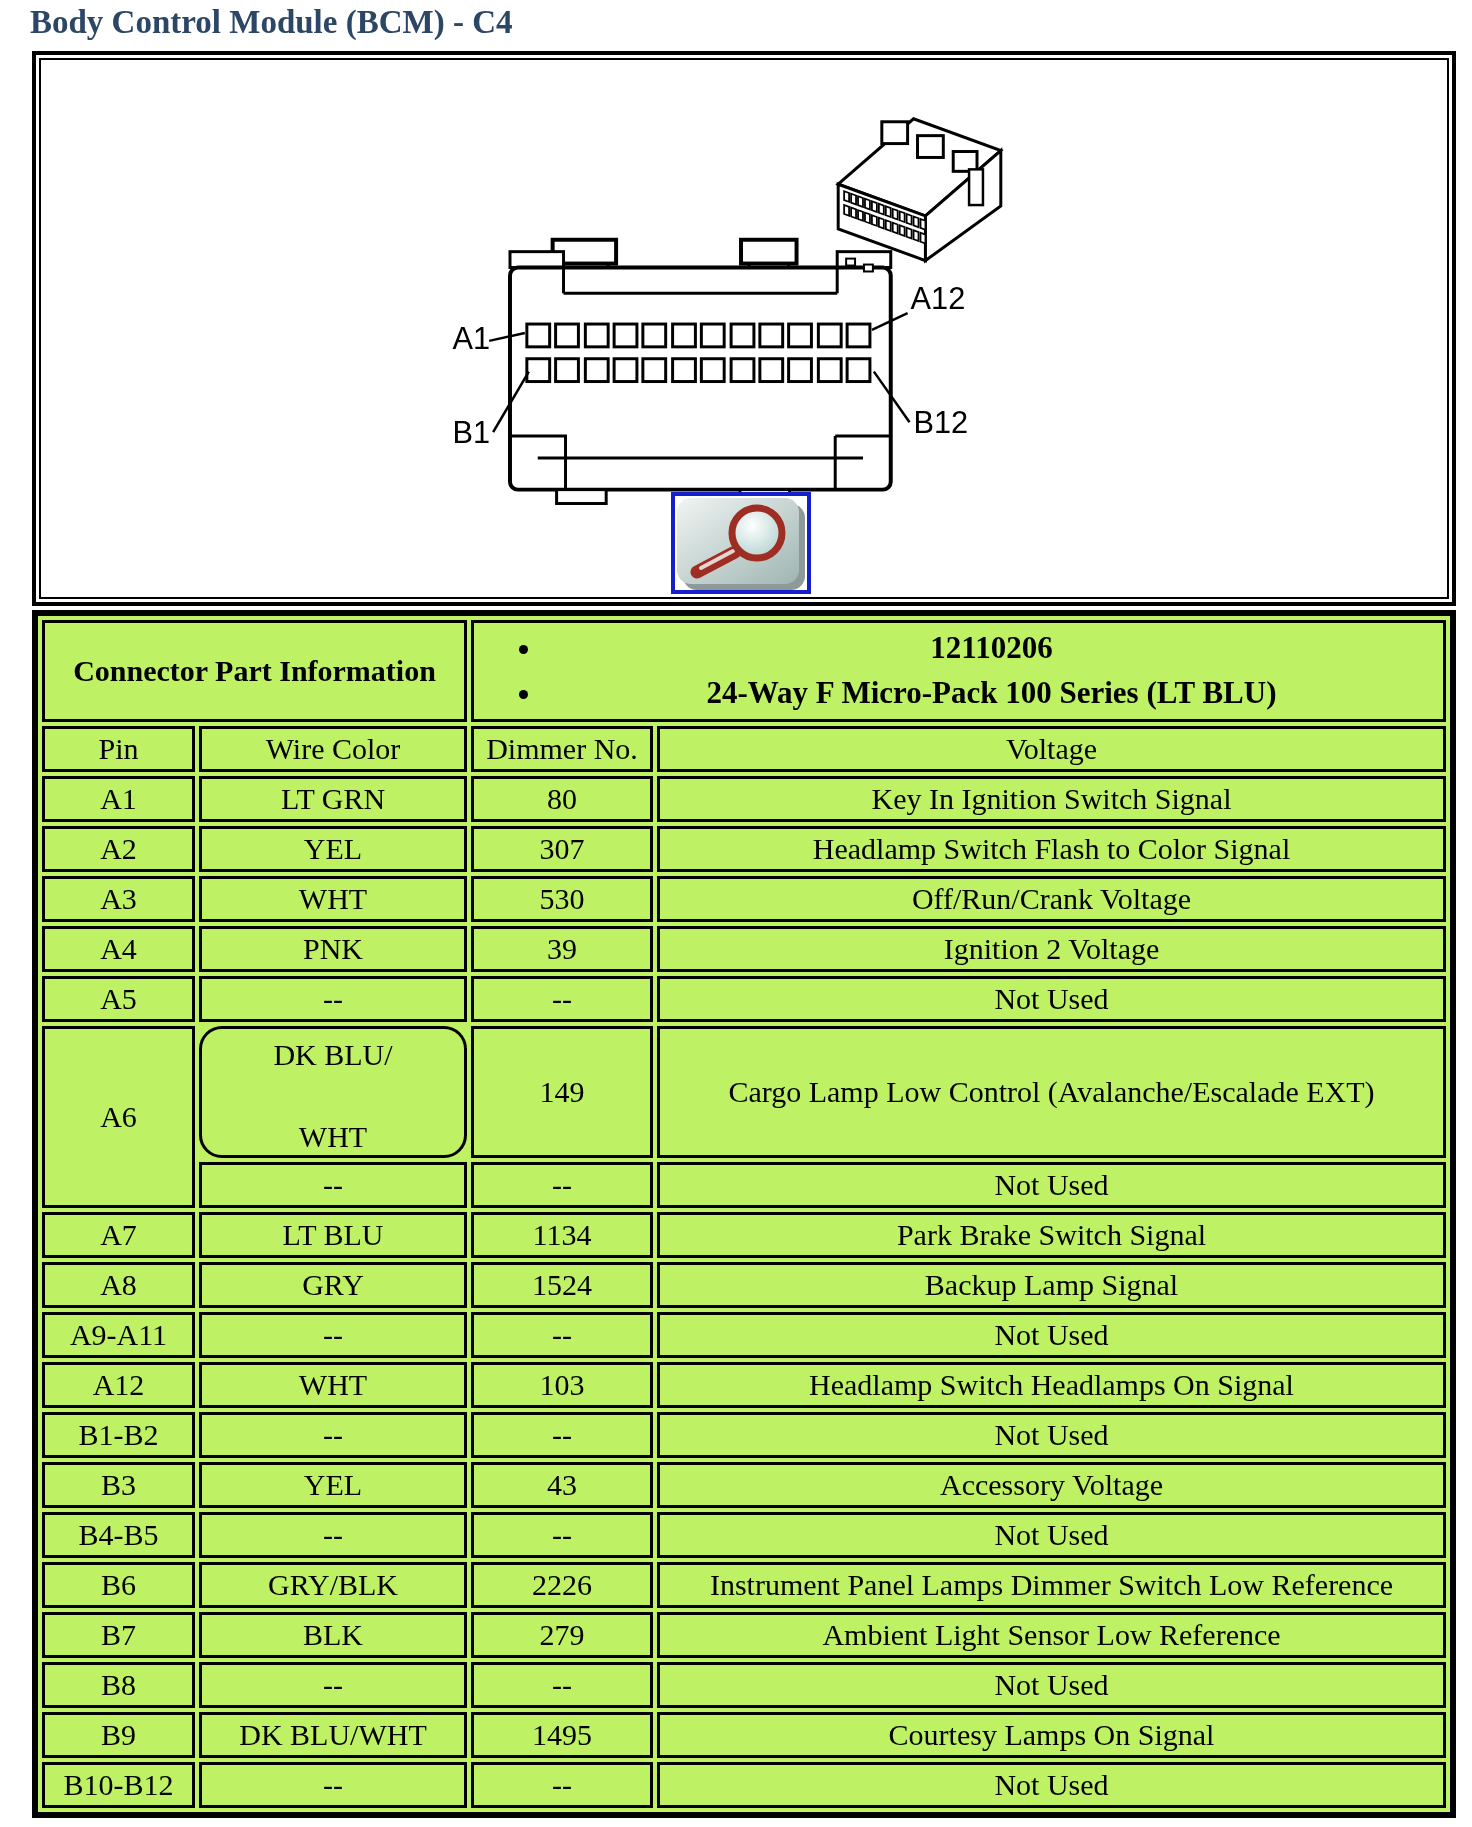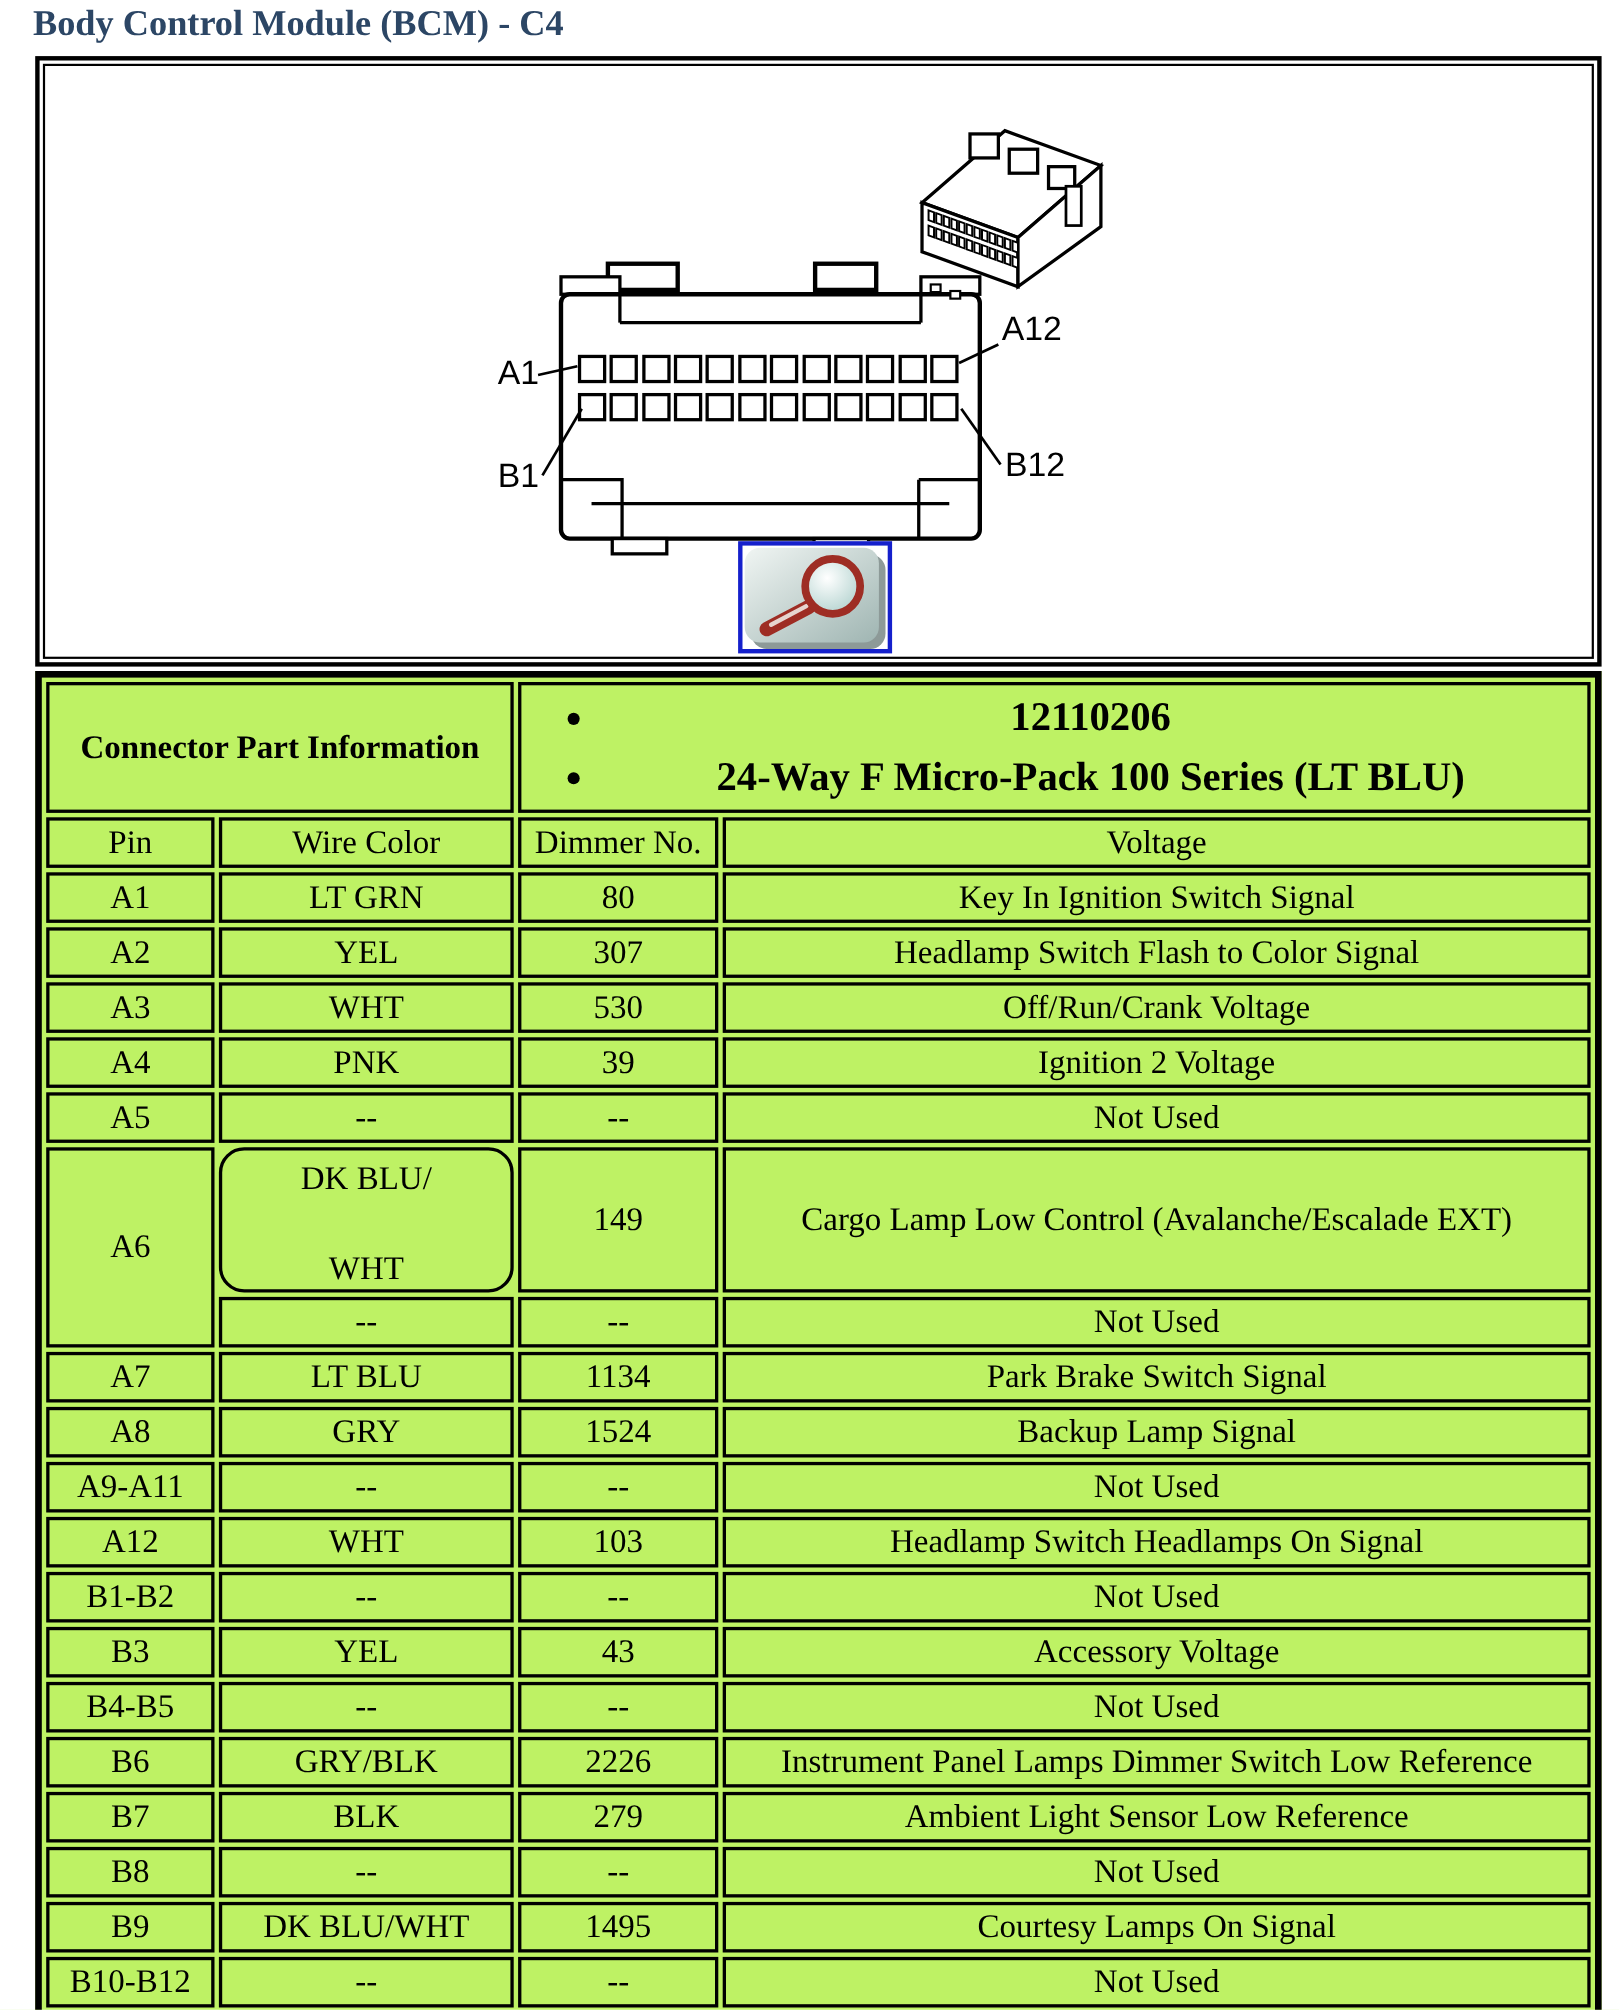--- a/index.html
+++ b/index.html
@@ -17,21 +17,21 @@
   .zoom-btn svg{display:block;width:100%;height:100%;}
 
   table.pin-table{margin:4px 0 0 32px;width:1424px;border-collapse:separate;border-spacing:4px;
                   border:6px solid #000000;background:#bef264;table-layout:fixed;}
   table.pin-table td{border:3px solid #000;font-size:30px;text-align:center;height:38px;
                      padding:1px 4px;vertical-align:middle;overflow:hidden;}
   td.hdr{font-weight:normal;font-size:31px;height:42px;}
   td.fn{text-align:left;padding-left:8px;margin-top:12px;}
   td.cpi-label{font-weight:bold;font-size:32px;text-align:left;padding:8px 4px 8px 6px;height:84px;}
   td.cpi-val{text-align:left;height:84px;}
-  td.cpi-val ul{margin:2px 0;padding-left:66px;font-weight:bold;font-size:37px;}
+  td.cpi-val ul{margin:2px 0;padding-left:66px;font-weight:bold;font-size:31px;}
   td.cpi-val li{line-height:1.45;}
   td.tallwire{height:112px;vertical-align:top;border-radius:23px;}
   td.tallwire .w1{margin-top:8px;}
   td.tallwire .w2{margin-top:48px;}
 
   svg text.pinlab{font-family:"Liberation Sans",sans-serif;font-size:31px;fill:#000;}
 </style>
 </head>
 <body>
 

